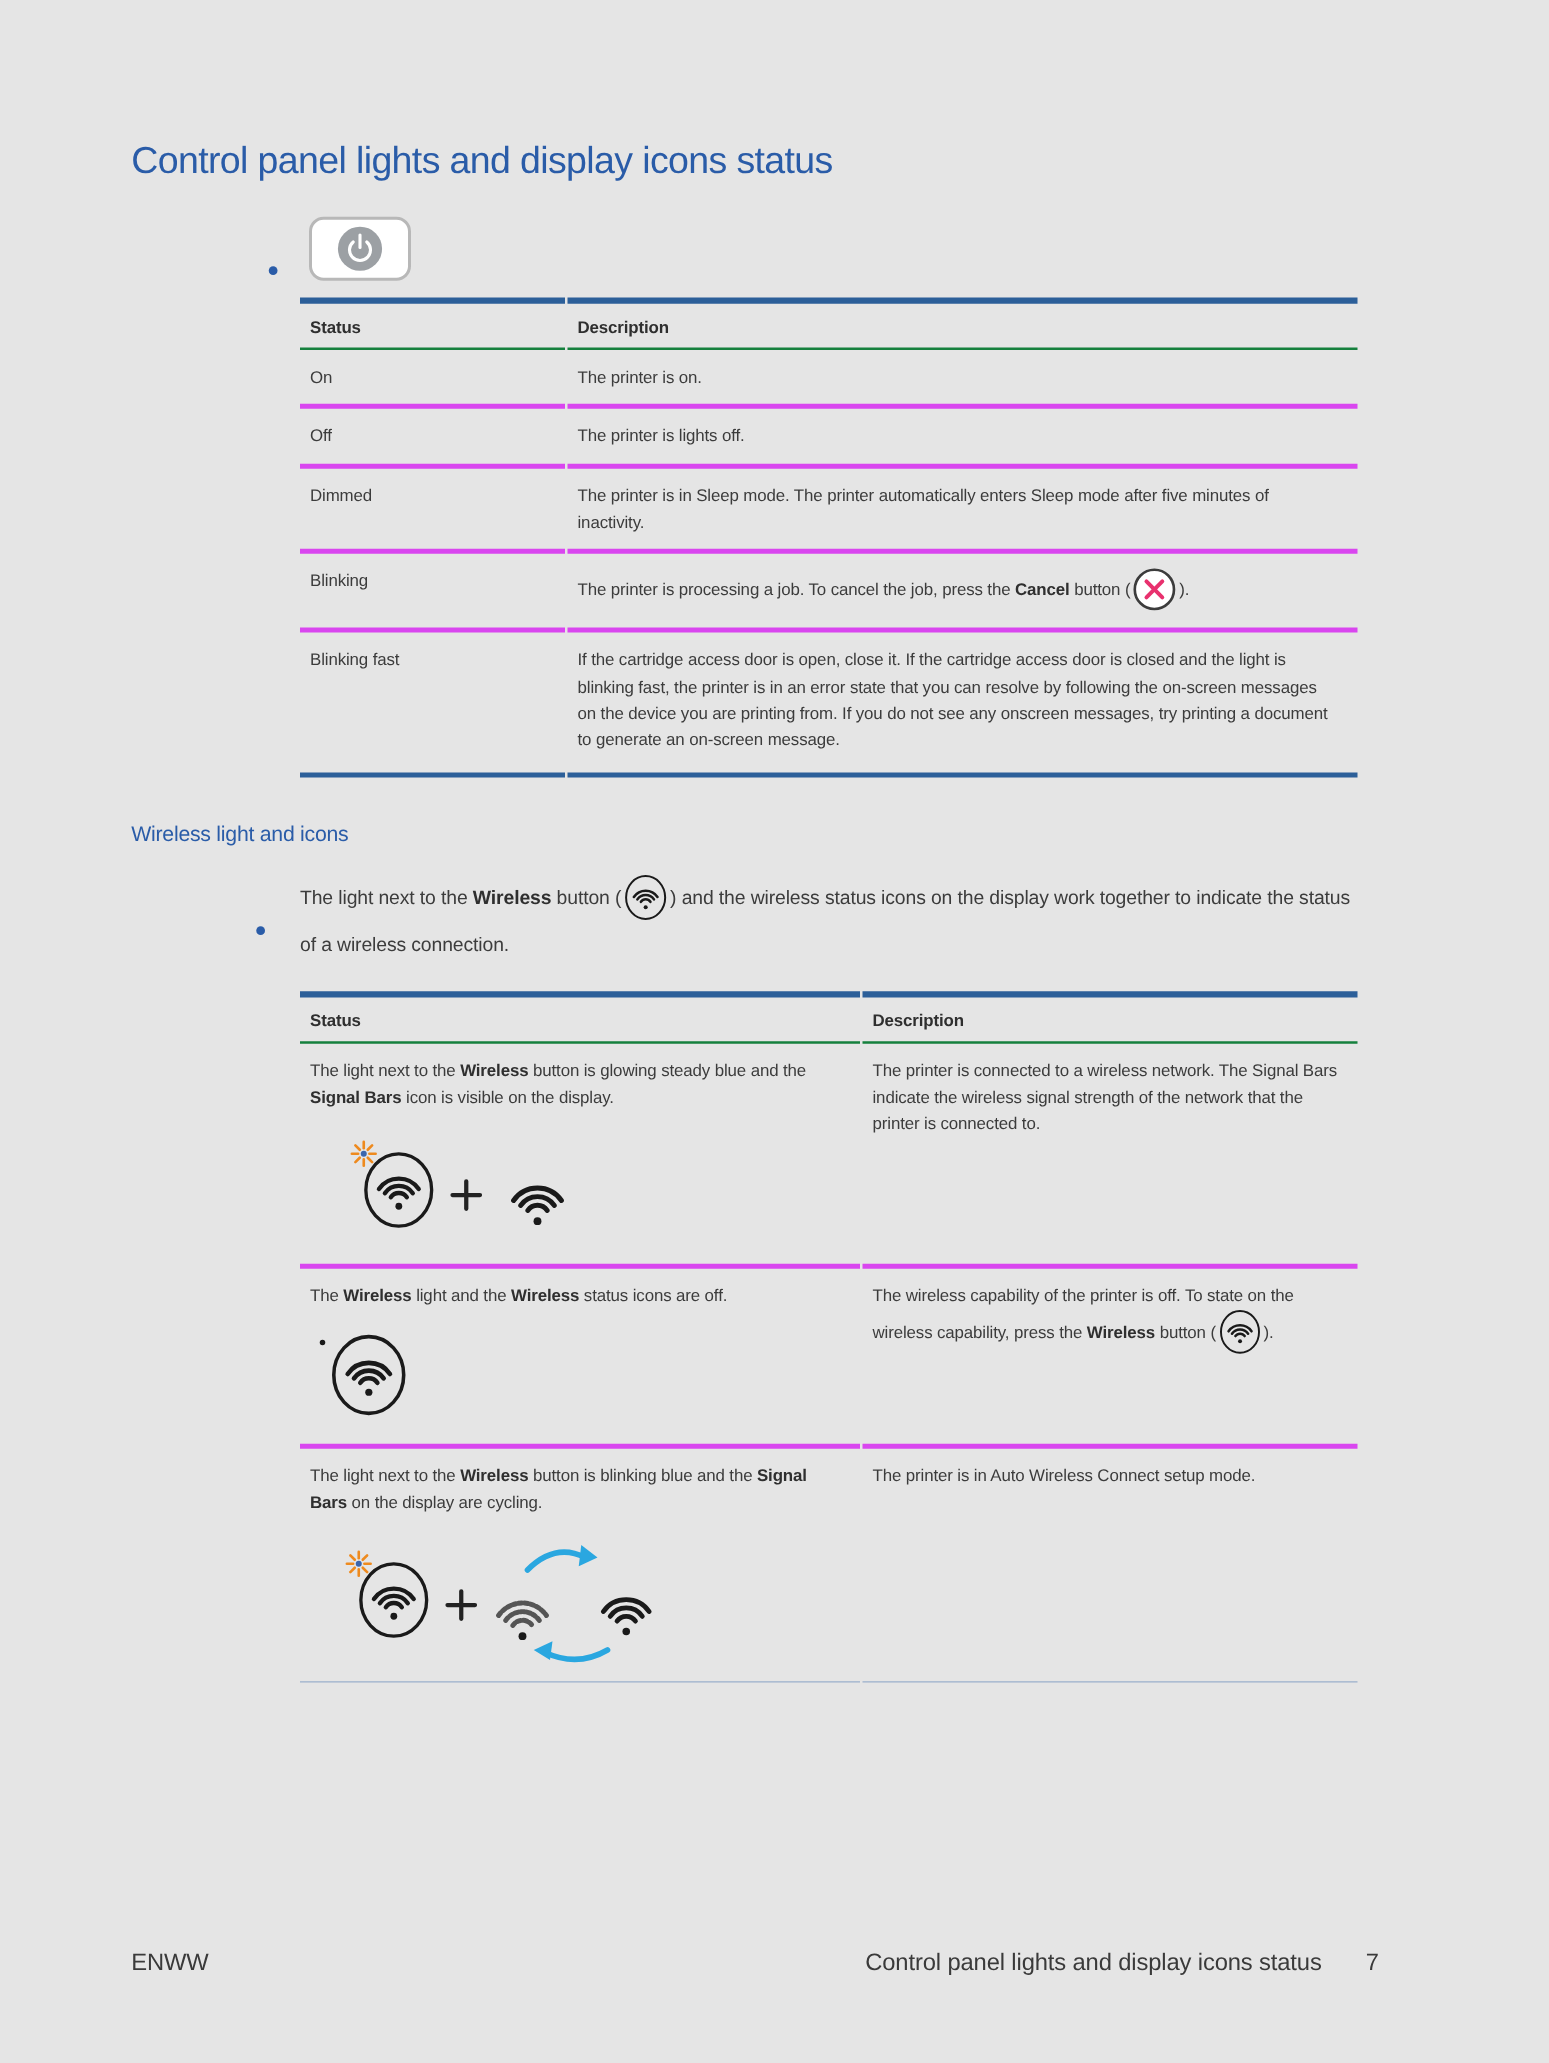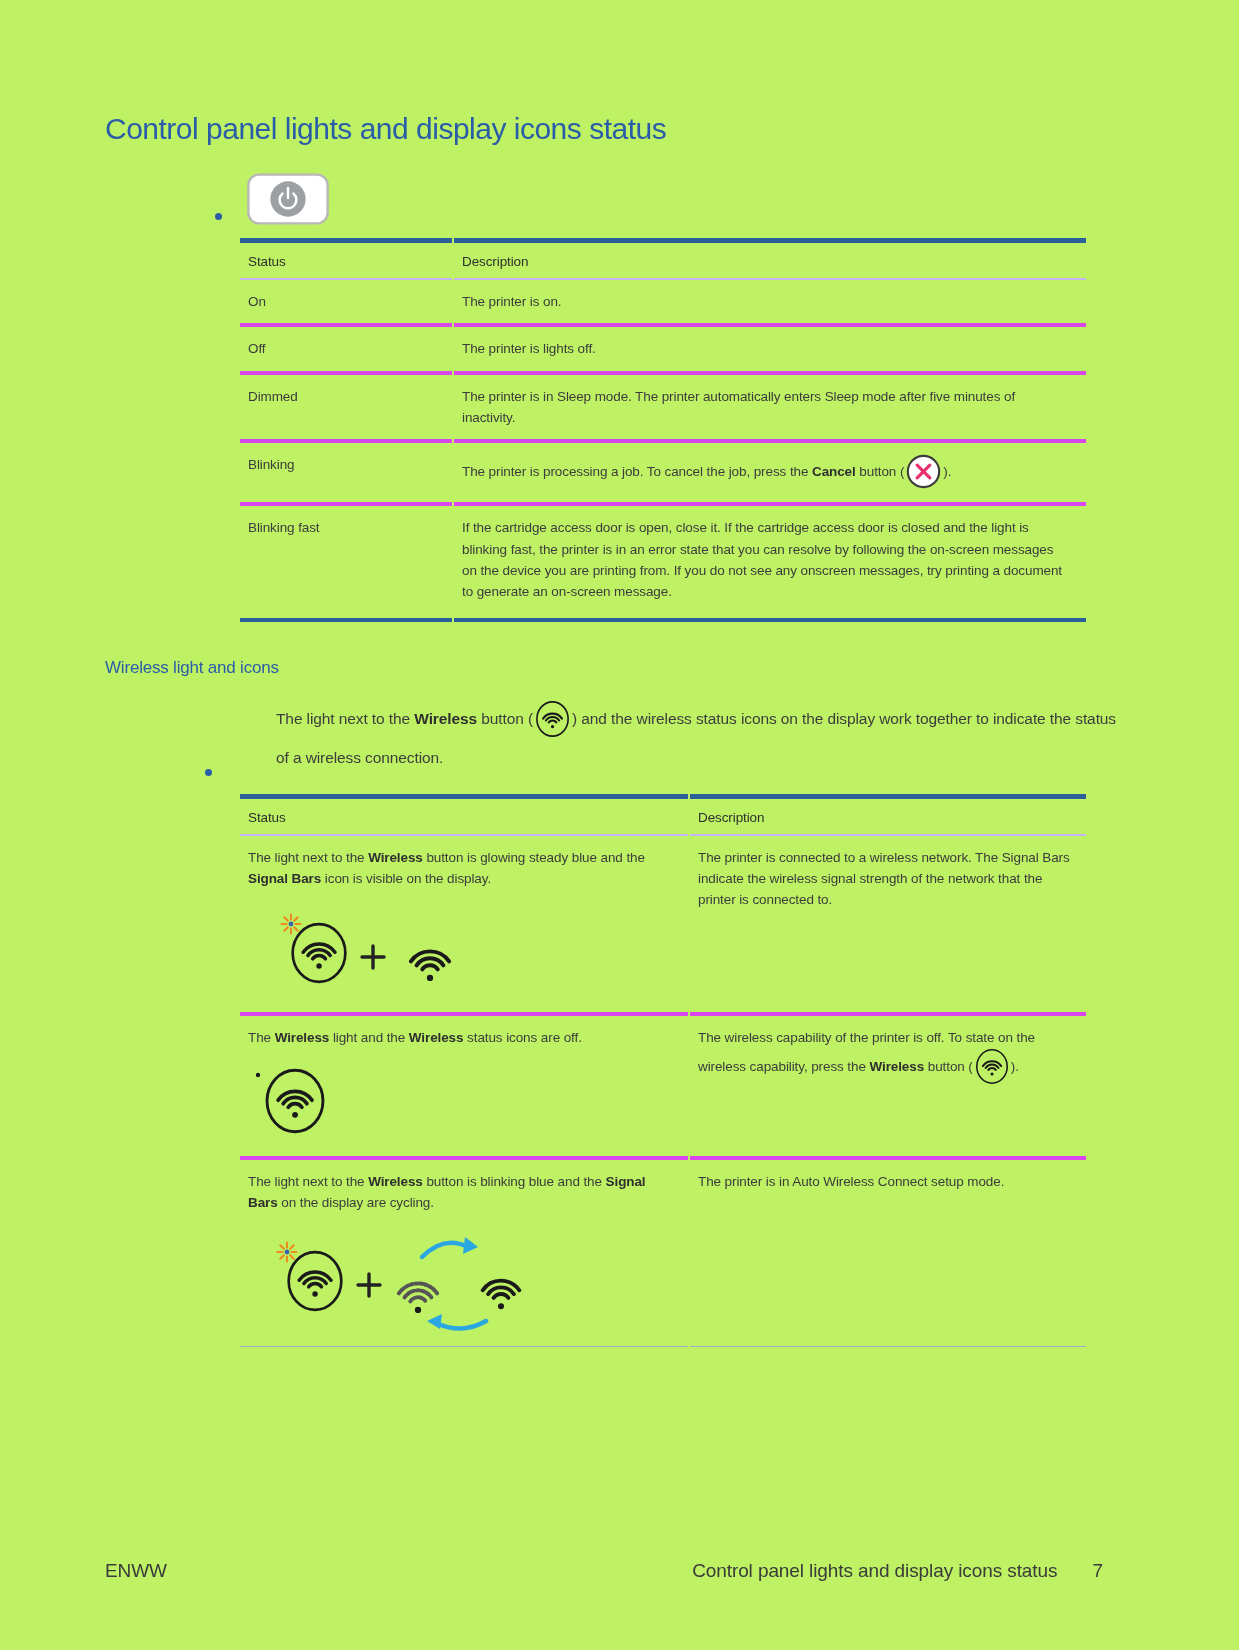--- a/index.html
+++ b/index.html
@@ -1,21 +1,21 @@
 <!DOCTYPE html>
 <html><head>
 <meta charset="utf-8">
 <style>
   * { margin: 0; padding: 0; box-sizing: border-box; }
   html, body { background: #ffffff; }
   .page {
     position: relative;
     width: 1239px;
     height: 1650px;
-    background: #bef264;
+    background: #e5e5e5;
     font-family: "Liberation Sans", sans-serif;
     color: #3c3c3c;
     overflow: hidden;
   }
   h1.title {
     margin: 0 0 0 105px;
     padding-top: 112px;
     color: #2a5ca8;
     font-size: 30px;
     font-weight: normal;
@@ -30,21 +30,21 @@
   }
   .bullet-block { display: flex; align-items: flex-end; margin-left: 215px; }
   .bullet-dot {
     width: 7px; height: 7px; border-radius: 50%;
     background: #2a5ca8; flex: 0 0 auto;
   }
   .power-block { margin-top: 26px; }
   .power-block .bullet-dot { margin: 0 0 6px 0; }
   .power-img { margin-left: 24px; display: block; }
 
-  .intro-block { display: flex; align-items: flex-end; margin: 22px 0 0 205px; gap: 36px; }
+  .intro-block { display: flex; align-items: center; margin: 22px 0 0 205px; }
   .intro-block .bullet-dot { margin-top: 15px; }
   .intro-text {
     margin-left: 28px;
     width: 842px;
     font-size: 15.5px;
     line-height: 37px;
     color: #3c3c3c;
     letter-spacing: -0.1px;
   }
   .intro-text b { color: #2f2f2f; }
@@ -52,24 +52,24 @@
 
   table.hp-table {
     border-collapse: separate;
     border-spacing: 2px 0;
     margin-left: 238px;
     width: 850px;
     table-layout: fixed;
   }
   table.hp-table th {
     border-top: 5px solid #2c5f99;
-    border-bottom: 2px solid #c4b5fd;
+    border-bottom: 2px solid #15803d;
     text-align: left;
     font-size: 13.5px;
-    font-weight: normal;
+    font-weight: bold;
     color: #2f2f2f;
     padding: 11px 8px 9px 8px;
     letter-spacing: -0.1px;
   }
   table.hp-table td {
     border-bottom: 4px solid #d946ef;
     vertical-align: top;
     font-size: 13.5px;
     line-height: 1.58;
     color: #3c3c3c;

